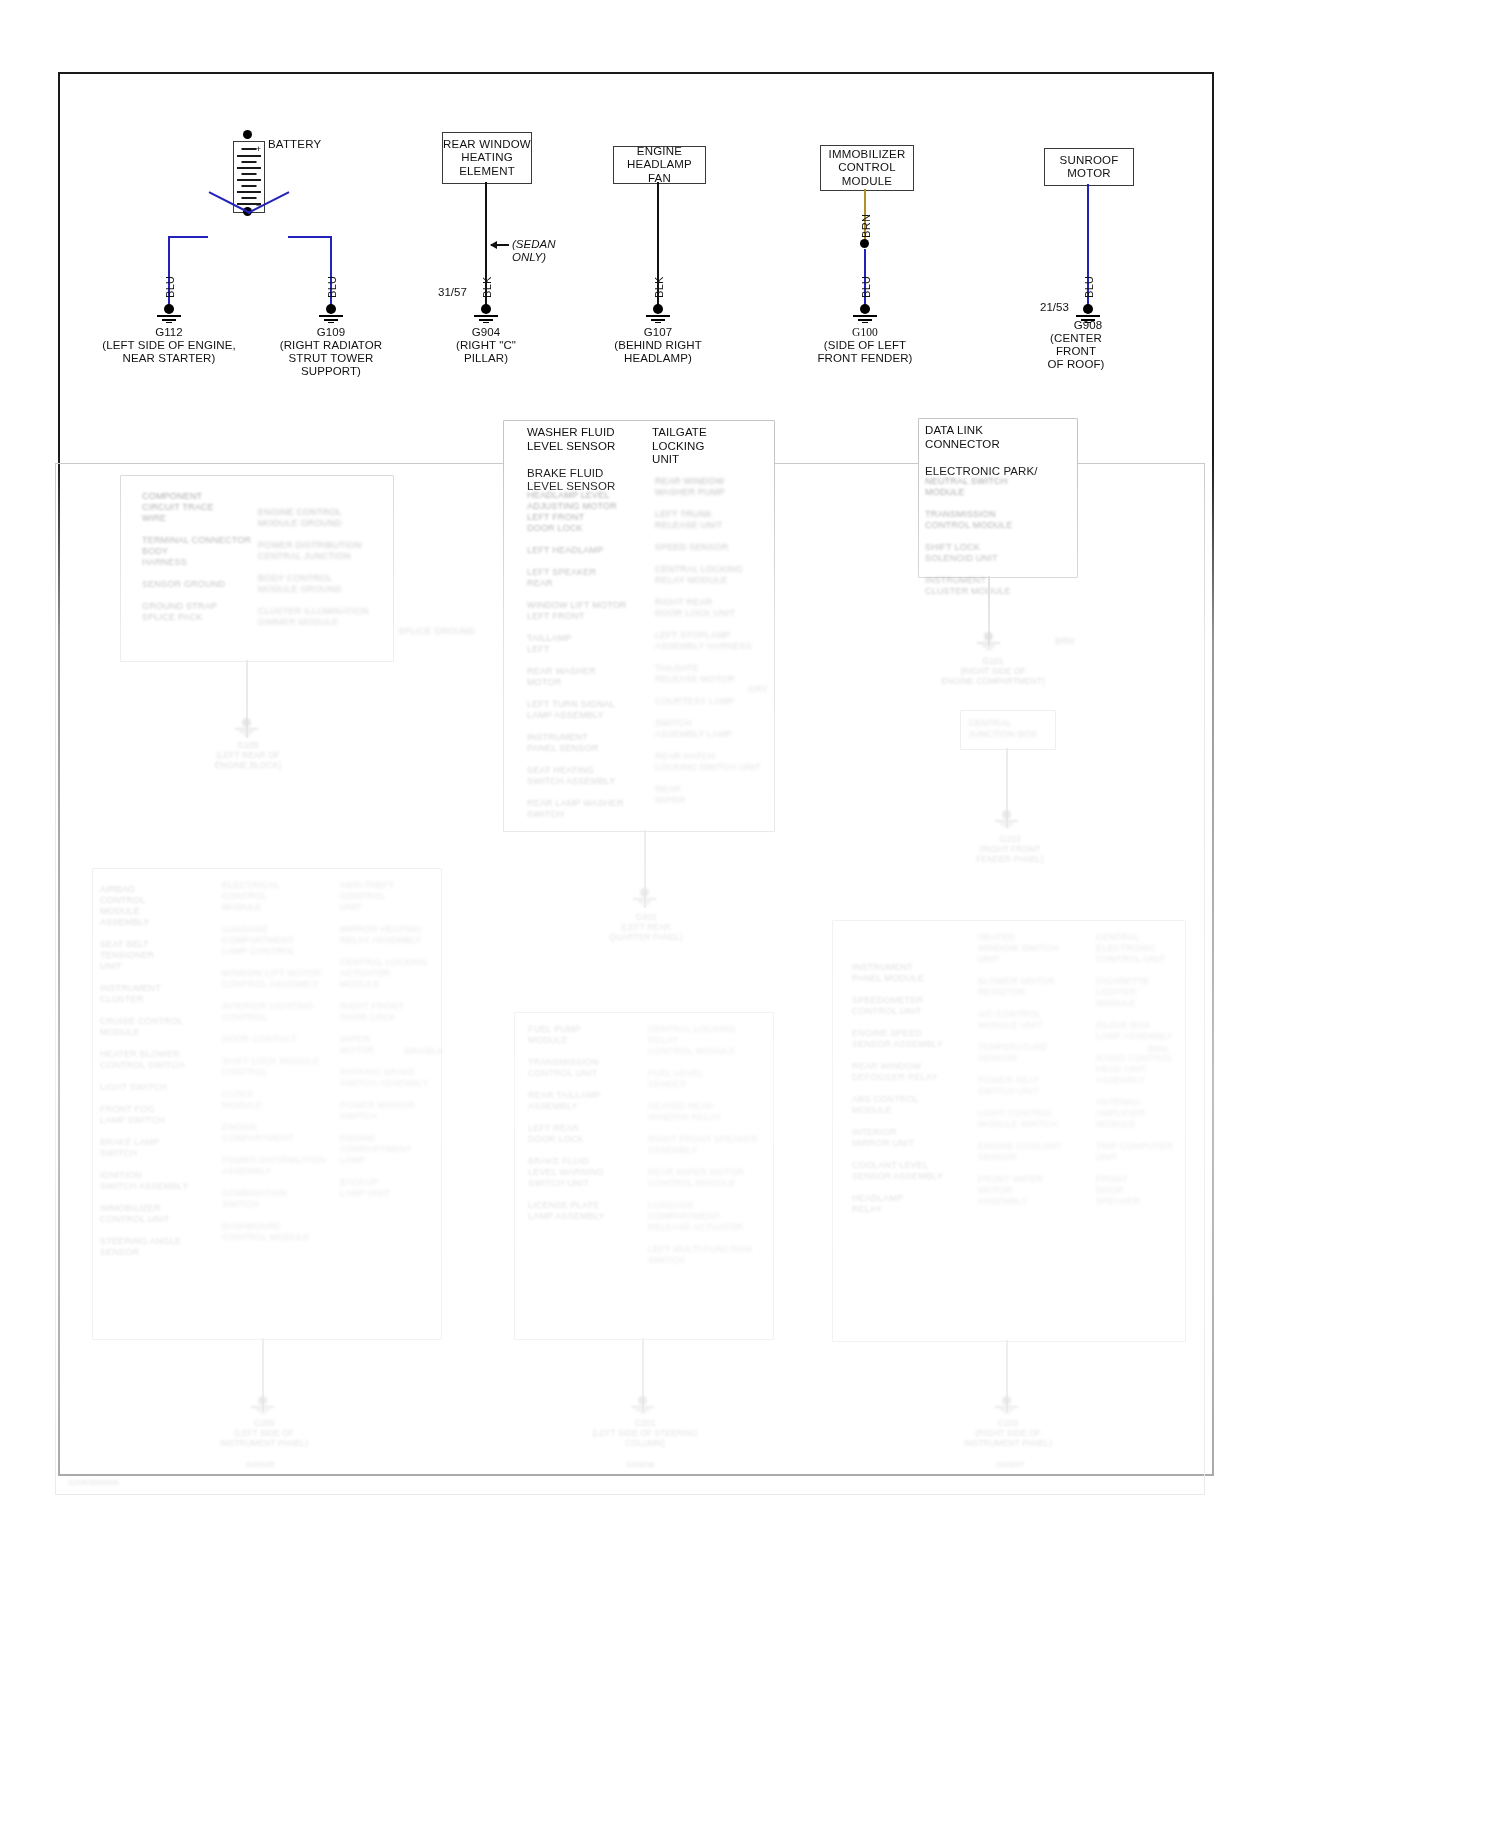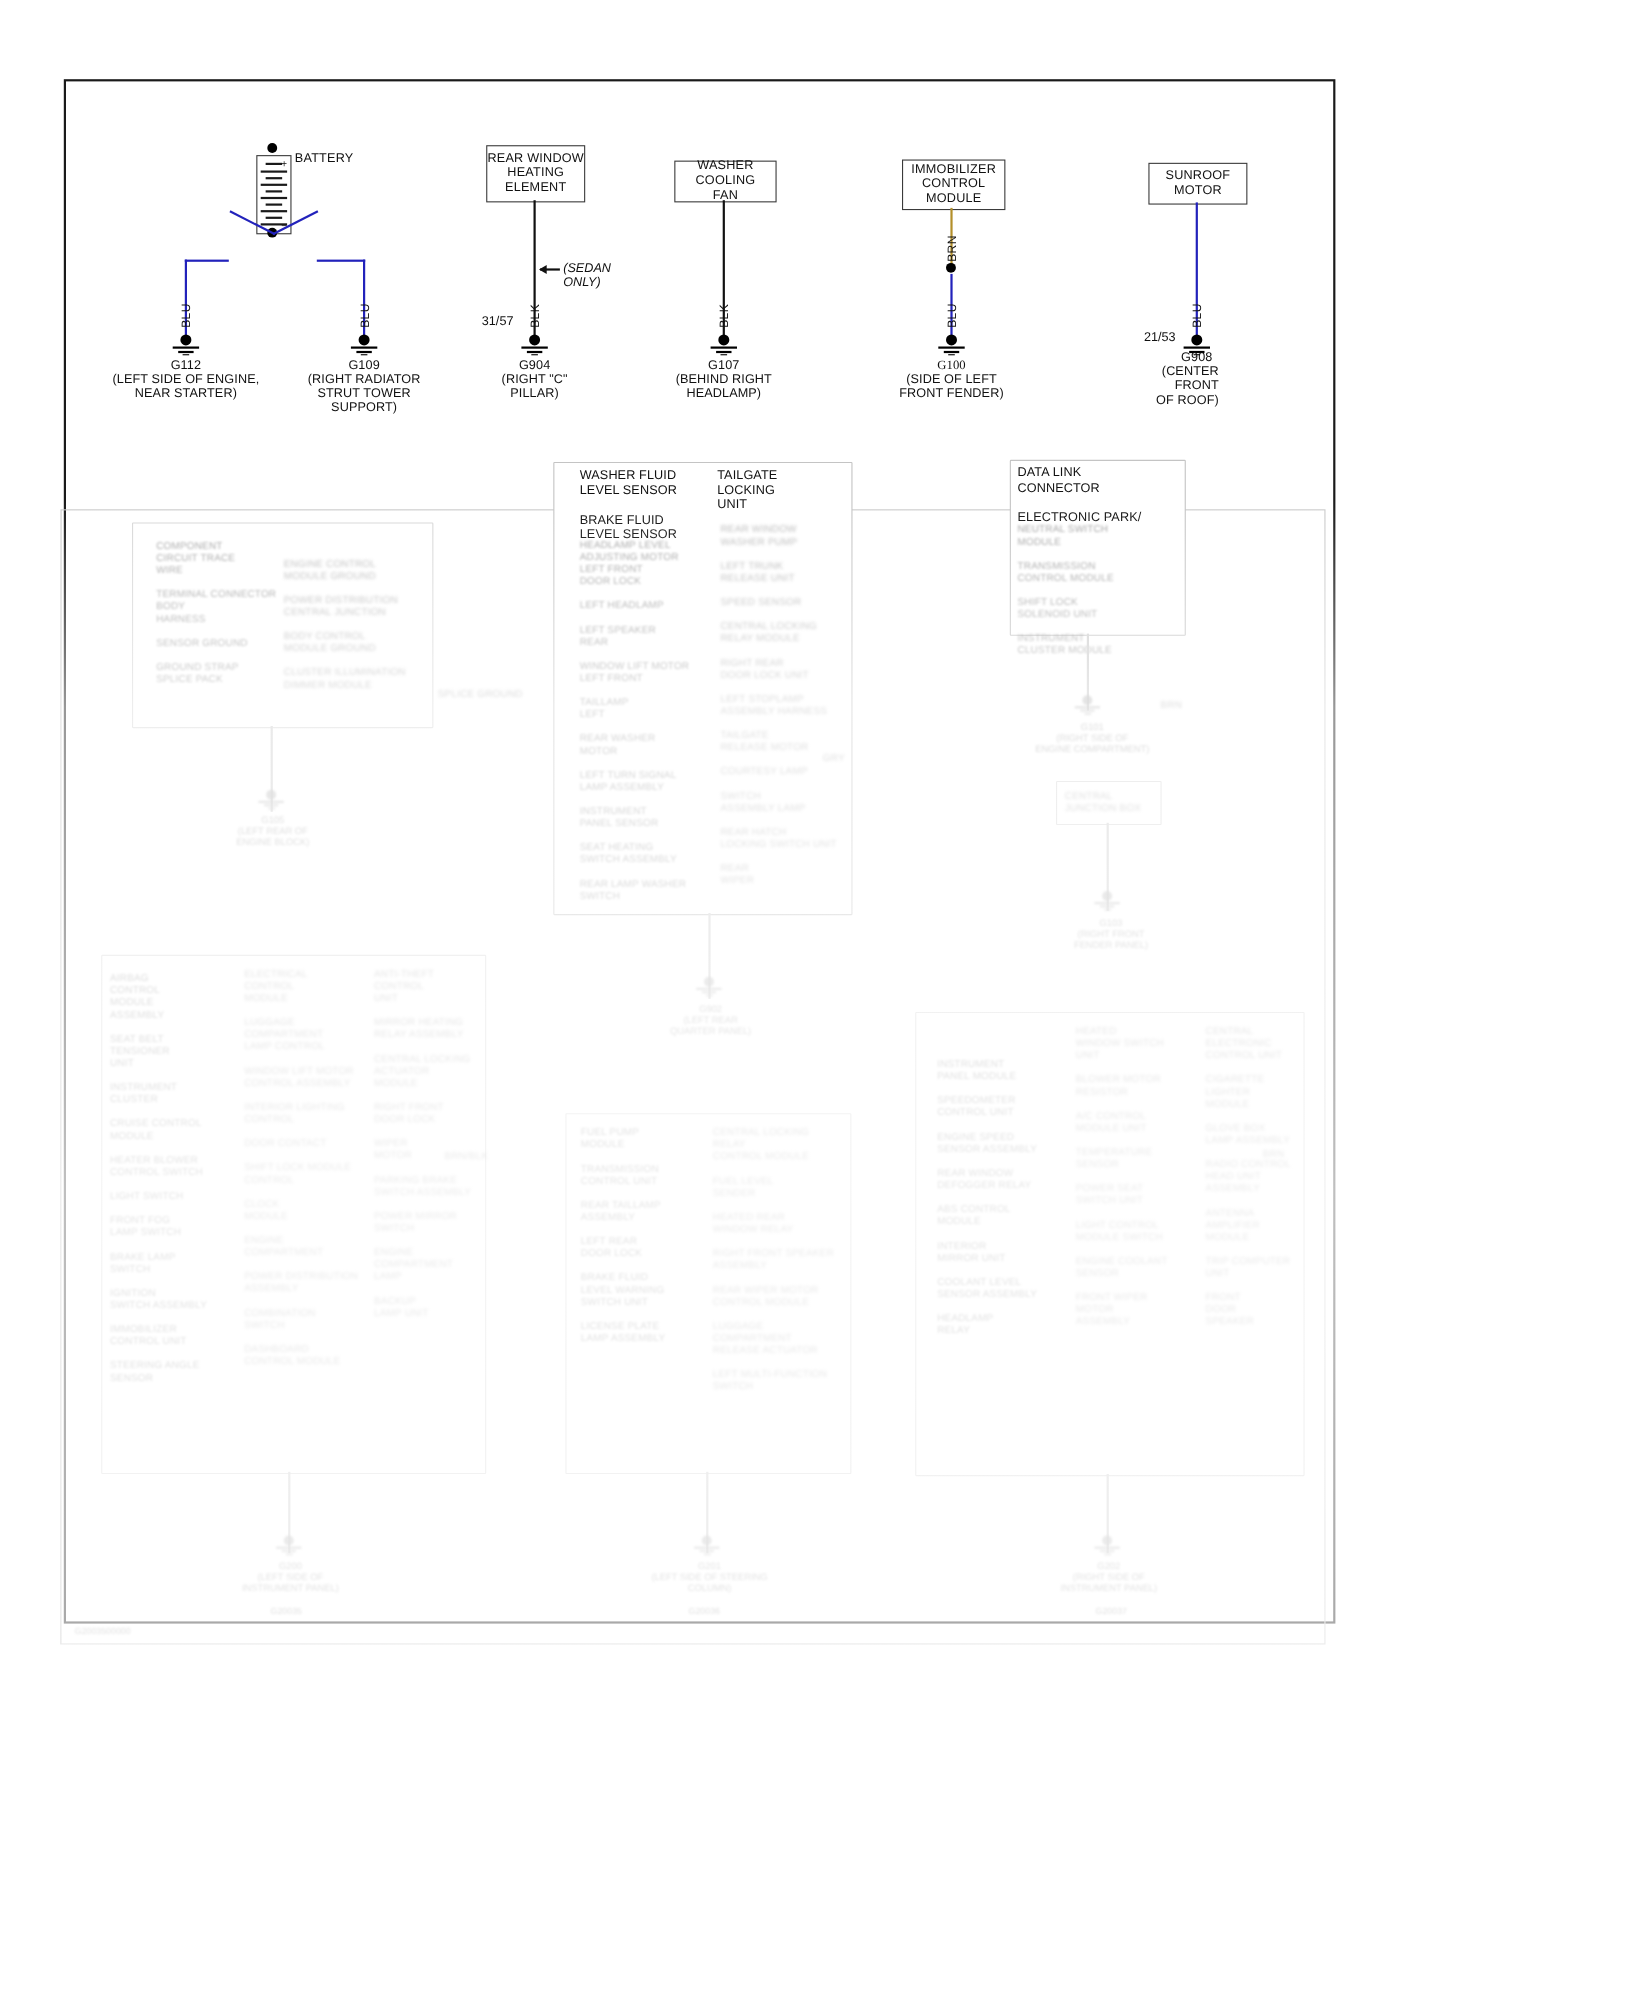--- a/index.html
+++ b/index.html
@@ -151,21 +151,21 @@
     <div class="gd"></div>
       <div class="b1"></div>
       <div class="b2"></div>
       <div class="b3"></div>
   </div>
   <div class="gndlabel" style="left:426px;top:326px;width:120px;">G904</div>
   <div class="gndlabel" style="left:416px;top:339px;width:140px;">(RIGHT "C"
 PILLAR)</div>
 
   <div class="compbox" style="left:613px;top:146px;width:91px;height:36px;">
-    <span>WASHER COOLING
+    <span>ENGINE HEADLAMP
 FAN</span>
   </div>
   <div class="wire blk v" style="left:657px;top:182px;height:126px;"></div>
   <div class="wirelabel" style="left:653px;top:298px;">BLK</div>
 
   <div class="gnd" style="left:641px;top:304px;">
     <div class="gd"></div>
       <div class="b1"></div>
       <div class="b2"></div>
       <div class="b3"></div>
@@ -203,21 +203,21 @@
   <div class="plaintext" style="left:1040px;top:301px;">21/53</div>
   <div class="wirelabel" style="left:1083px;top:298px;">BLU</div>
 
   <div class="gnd" style="left:1071px;top:304px;">
     <div class="gd"></div>
       <div class="b1"></div>
       <div class="b2"></div>
       <div class="b3"></div>
   </div>
   <div class="gndlabel" style="left:1028px;top:319px;width:120px;">G908</div>
-  <div class="gndlabel" style="left:988px;top:332px;width:120px;text-align:right;">(CENTER
+  <div class="gndlabel" style="left:1016px;top:332px;width:120px;">(CENTER
 FRONT
 OF ROOF)</div>
 
   <div class="fadebox" style="left:120px;top:475px;width:272px;height:185px;"></div>
   <div class="fadetext" style="left:142px;top:491px;width:110px;">COMPONENT
 CIRCUIT TRACE
 WIRE
 
 TERMINAL CONNECTOR
 BODY

